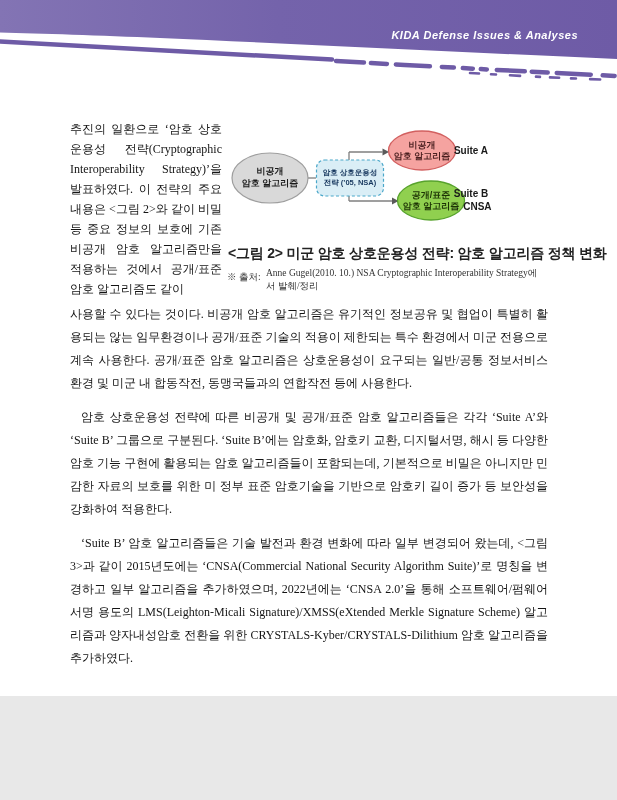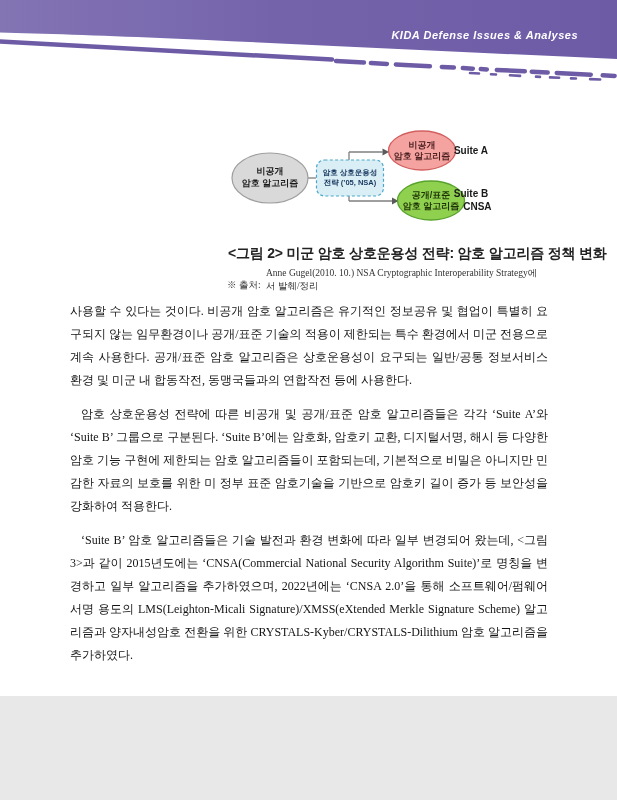--- a/index.html
+++ b/index.html
@@ -28,21 +28,21 @@
   .t-label { font-size:10px; fill:#1a1a1a; text-anchor:start; }
   .fig-caption {
     font-family:"Liberation Sans","DejaVu Sans",sans-serif;
     font-weight:bold; font-size:14px; color:#222; margin:8px 0 0 2px;
     letter-spacing:-0.2px; white-space:nowrap;
   }
   .fig-source {
     position:relative; padding-left:40px; width:276px;
     font-size:9.5px; line-height:1.4; color:#333; margin-top:4px;
   }
-  .src-prefix { position:absolute; left:1px; top:12px; white-space:nowrap; }
+  .src-prefix { position:absolute; left:1px; top:4px; white-space:nowrap; }
 
   .p-narrow { width:152px; font-size:12px; line-height:20px; text-align:justify; margin:0; }
   .p-wide   { clear:both; font-size:12px; line-height:23px; text-align:justify; margin:4px 0 0 0; }
   .p-indent { text-indent:11px; margin-top:11px; }
 
   .page-num {
     position:absolute; top:714px; right:82px; width:22px; text-align:center;
     color:#4c4190;
   }
   .page-num-dash { width:7px; border-top:2px solid #4c4190; margin:0 auto 2px auto; }
@@ -106,24 +106,25 @@
       </svg>
 
       <div class="fig-caption">&lt;그림 2&gt; 미군 암호 상호운용성 전략: 암호 알고리즘 정책 변화</div>
 
       <div class="fig-source">
         <span class="src-prefix">※ 출처:</span>
         <span>Anne Gugel(2010. 10.) NSA Cryptographic Interoperability Strategy에서 발췌/정리</span>
       </div>
     </div>
 
+    <p class="p-narrow">추진의 일환으로 ‘암호 상호운용성 전략(Cryptographic Interoperability Strategy)’을 발표하였다. 이 전략의 주요 내용은 &lt;그림 2&gt;와 같이 비밀 등 중요 정보의 보호에 기존 비공개 암호 알고리즘만을 적용하는 것에서 공개/표준 암호 알고리즘도 같이</p>
 
-    <p class="p-wide">사용할 수 있다는 것이다. 비공개 암호 알고리즘은 유기적인 정보공유 및 협업이 특별히 요구되지 않는 임무환경이나 공개/표준 기술의 적용이 제한되는 특수 환경에서 미군 전용으로 계속 사용한다. 공개/표준 암호 알고리즘은 상호운용성이 요구되는 일반/공통 정보서비스 환경 및 미군 내 합동작전, 동맹국들과의 연합작전 등에 사용한다.</p>
+    <p class="p-wide">사용할 수 있다는 것이다. 비공개 암호 알고리즘은 유기적인 정보공유 및 협업이 특별히 활용되는 않는 임무환경이나 공개/표준 기술의 적용이 제한되는 특수 환경에서 미군 전용으로 계속 사용한다. 공개/표준 암호 알고리즘은 상호운용성이 요구되는 일반/공통 정보서비스 환경 및 미군 내 합동작전, 동맹국들과의 연합작전 등에 사용한다.</p>
 
-    <p class="p-wide p-indent">암호 상호운용성 전략에 따른 비공개 및 공개/표준 암호 알고리즘들은 각각 ‘Suite A’와 ‘Suite B’ 그룹으로 구분된다. ‘Suite B’에는 암호화, 암호키 교환, 디지털서명, 해시 등 다양한 암호 기능 구현에 제한되는 암호 알고리즘들이 포함되는데, 기본적으로 비밀은 아니지만 민감한 자료의 보호를 위한 미 정부 표준 암호기술을 기반으로 암호키 길이 증가 등 보안성을 강화하여 적용한다.</p>
+    <p class="p-wide p-indent">암호 상호운용성 전략에 따른 비공개 및 공개/표준 암호 알고리즘들은 각각 ‘Suite A’와 ‘Suite B’ 그룹으로 구분된다. ‘Suite B’에는 암호화, 암호키 교환, 디지털서명, 해시 등 다양한 암호 기능 구현에 활용되는 암호 알고리즘들이 포함되는데, 기본적으로 비밀은 아니지만 민감한 자료의 보호를 위한 미 정부 표준 암호기술을 기반으로 암호키 길이 증가 등 보안성을 강화하여 적용한다.</p>
 
     <p class="p-wide p-indent">‘Suite B’ 암호 알고리즘들은 기술 발전과 환경 변화에 따라 일부 변경되어 왔는데, &lt;그림 3&gt;과 같이 2015년도에는 ‘CNSA(Commercial National Security Algorithm Suite)’로 명칭을 변경하고 일부 알고리즘을 추가하였으며, 2022년에는 ‘CNSA 2.0’을 통해 소프트웨어/펌웨어 서명 용도의 LMS(Leighton-Micali Signature)/XMSS(eXtended Merkle Signature Scheme) 알고리즘과 양자내성암호 전환을 위한 CRYSTALS-Kyber/CRYSTALS-Dilithium 암호 알고리즘을 추가하였다.</p>
   </div>
 
   <div class="page-num">
     <div class="page-num-dash"></div>
     <div class="page-num-value">5</div>
   </div>
 
 </div>

